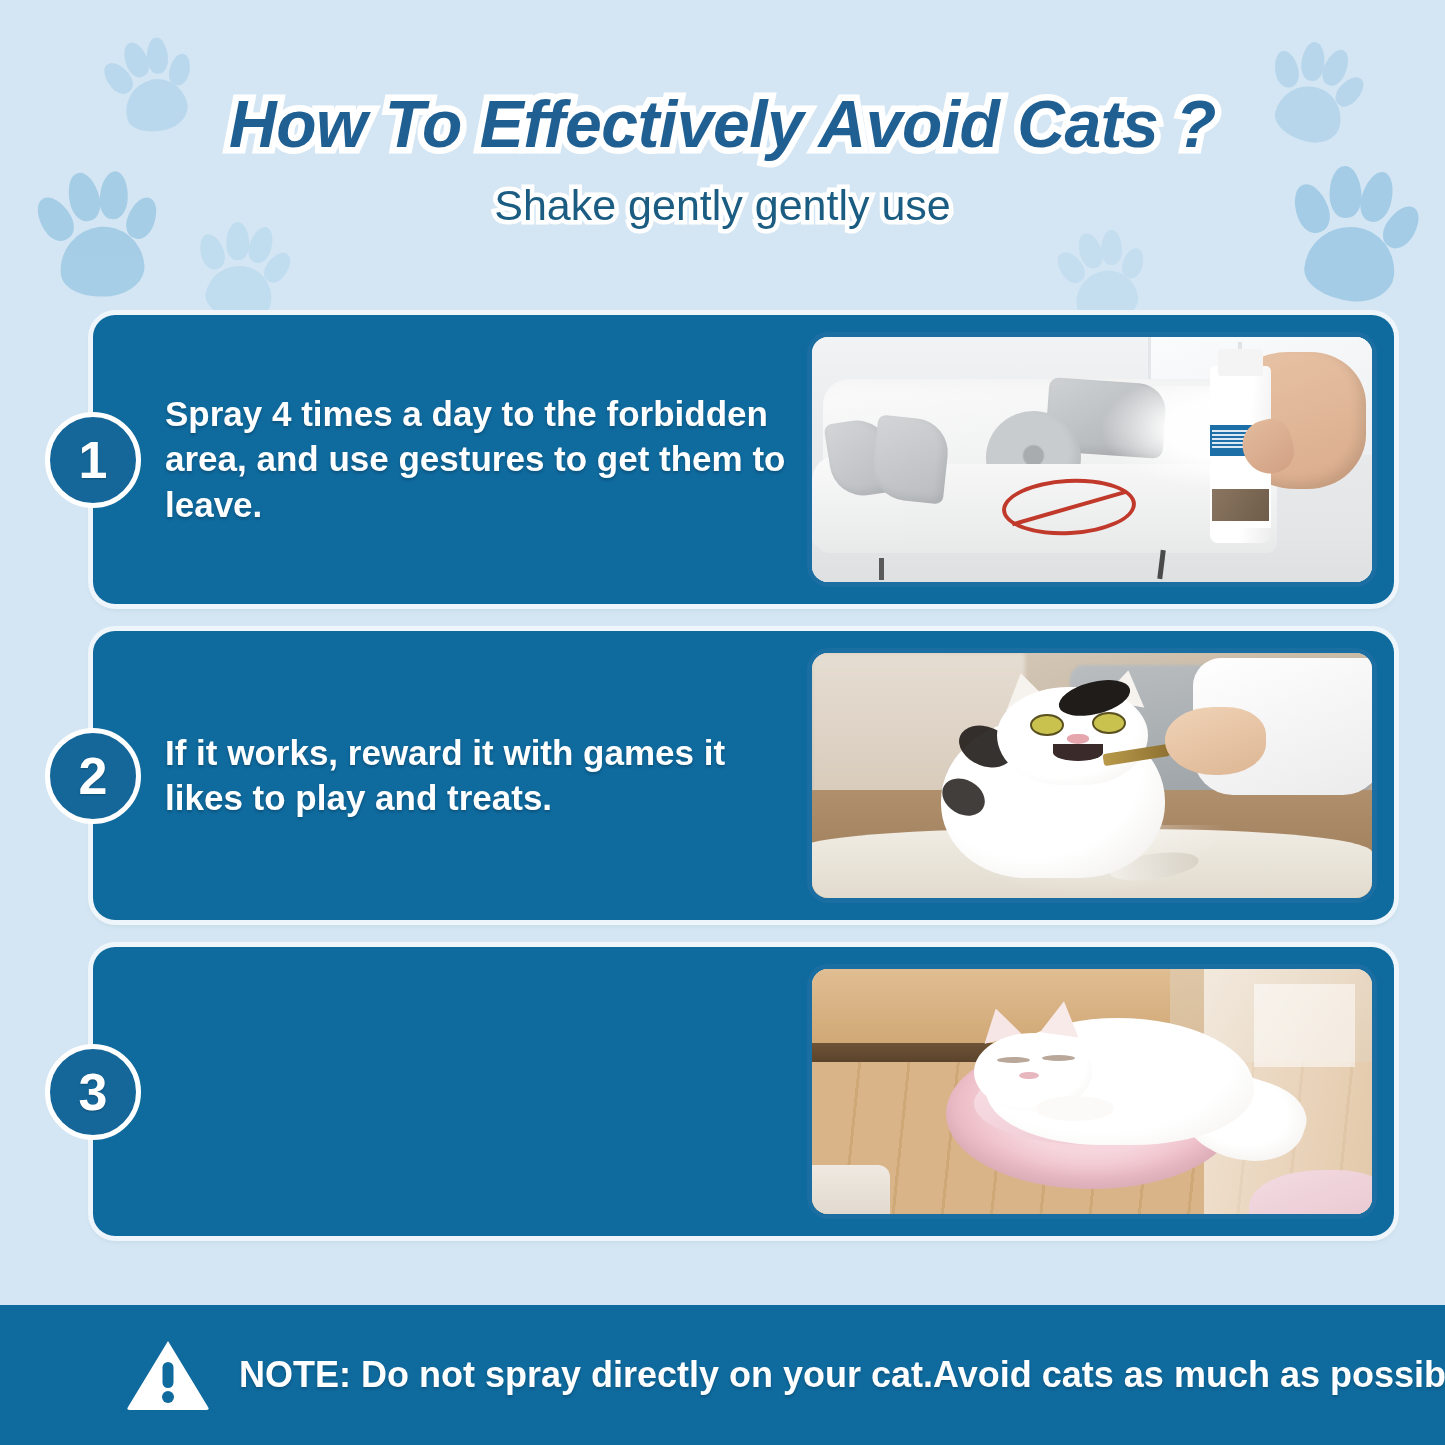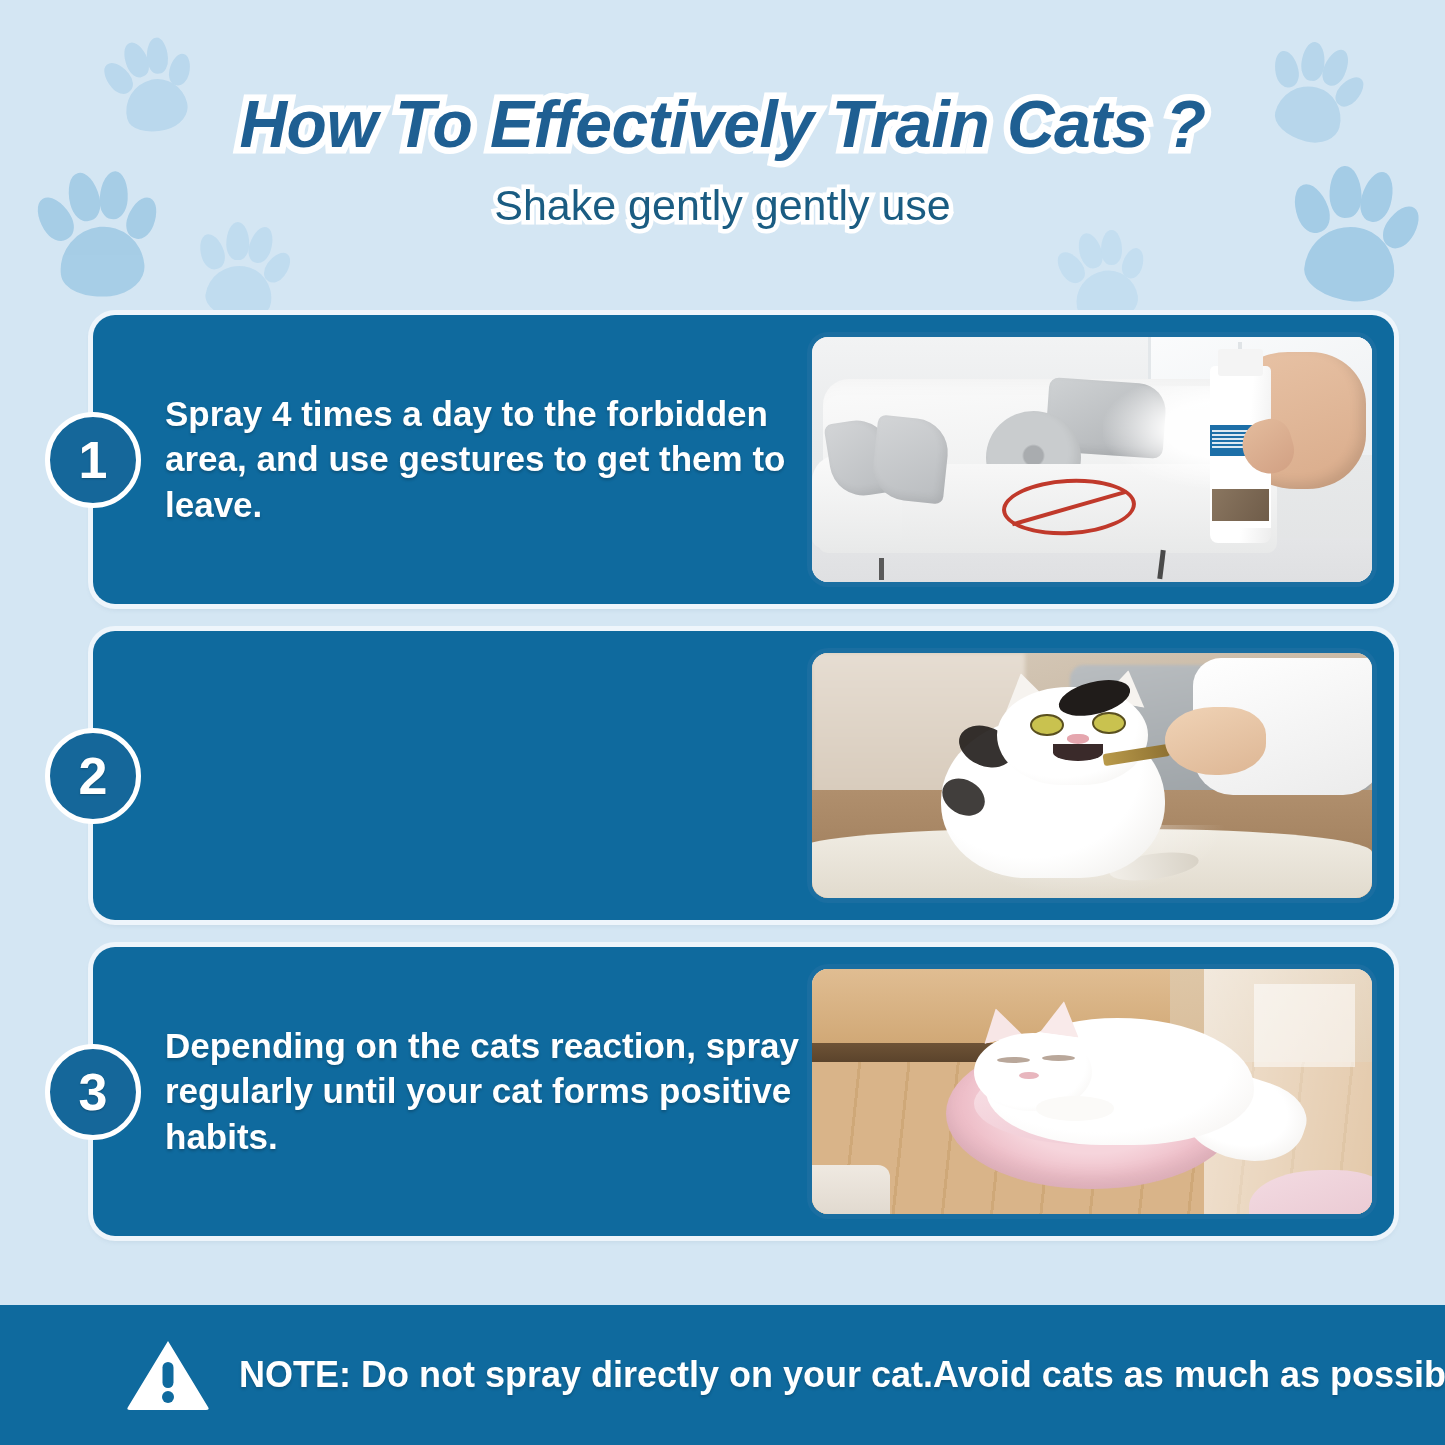--- a/index.html
+++ b/index.html
@@ -304,21 +304,21 @@
   </div>
   <div class="paw" style="left:1060px;top:230px;width:86px;height:94px;color:#bfdcf0;opacity:.75;transform:rotate(-10deg);">
     <span class="pad t1"></span>
       <span class="pad t2"></span>
       <span class="pad t3"></span>
       <span class="pad t4"></span>
       <span class="main"></span>
   </div>
 
   <div class="header">
-    <div class="title">How To Effectively Train Cats ?</div>
+    <div class="title">How To Effectively Avoid Cats ?</div>
     <div class="subtitle">Shake gently gently use</div>
   </div>
 
   <div class="card" id="card1">
     <div class="badge">1</div>
     <div class="card-text">Spray 4 times a day to the forbidden area, and use gestures to get them to leave.</div>
     <div class="photo">
       <div class="ph-inner">
         <div class="p1-bg"></div>
           <div class="p1-win"></div>
@@ -341,20 +341,21 @@
         <div class="p1-lab"></div>
           <div class="p1-labt"></div>
           <div class="p1-cat"></div>
         <div class="p1-thumb"></div>
       </div>
     </div>
   </div>
 
   <div class="card" id="card2">
     <div class="badge">2</div>
+    <div class="card-text">If it works, reward it with games it likes to play and treats.</div>
     <div class="photo">
       <div class="ph-inner">
         <div class="p2-bg"></div>
           <div class="p2-wall"></div>
           <div class="p2-sofa"></div>
         <div class="p2-floor"></div>
           <div class="p2-rug"></div>
           <div class="p2-rugs"></div>
         <div class="p2-tail"></div>
         <div class="p2-body"></div>
@@ -370,21 +371,20 @@
           <div class="p2-mouth"></div>
         <div class="p2-treat"></div>
         <div class="p2-sleeve"></div>
           <div class="p2-hand"></div>
       </div>
     </div>
   </div>
 
   <div class="card" id="card3">
     <div class="badge">3</div>
-    <div class="card-text">Depending on the cats reaction, spray regularly until your cat forms positive habits.</div>
     <div class="photo">
       <div class="ph-inner">
         <div class="p3-bg"></div>
           <div class="p3-wood"></div>
           <div class="p3-wgap"></div>
         <div class="p3-floor"></div>
           <div class="p3-cur"></div>
           <div class="p3-curw"></div>
         <div class="p3-mat"></div>
           <div class="p3-cush"></div>

